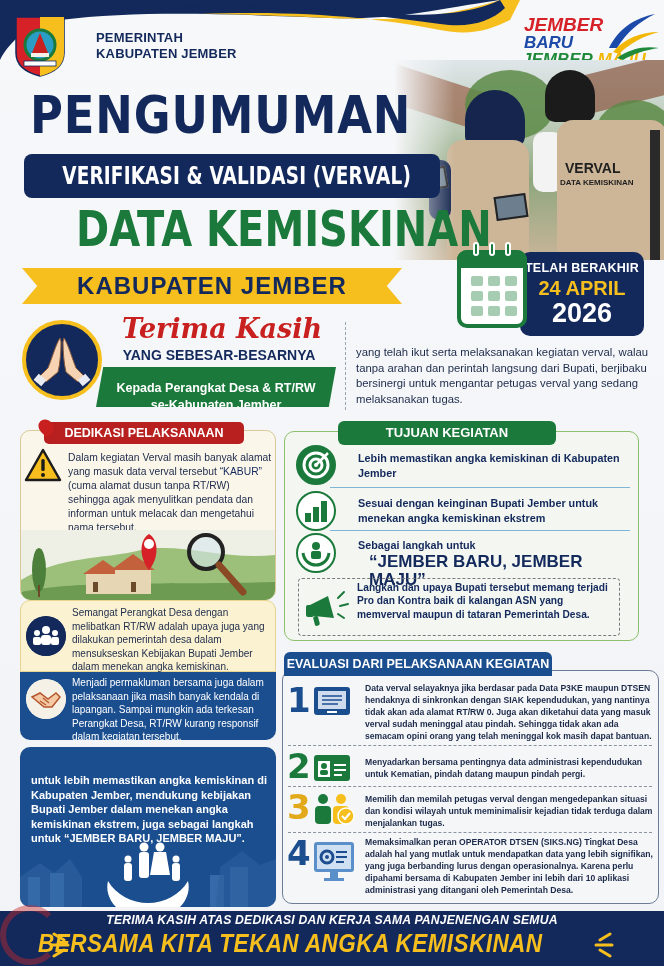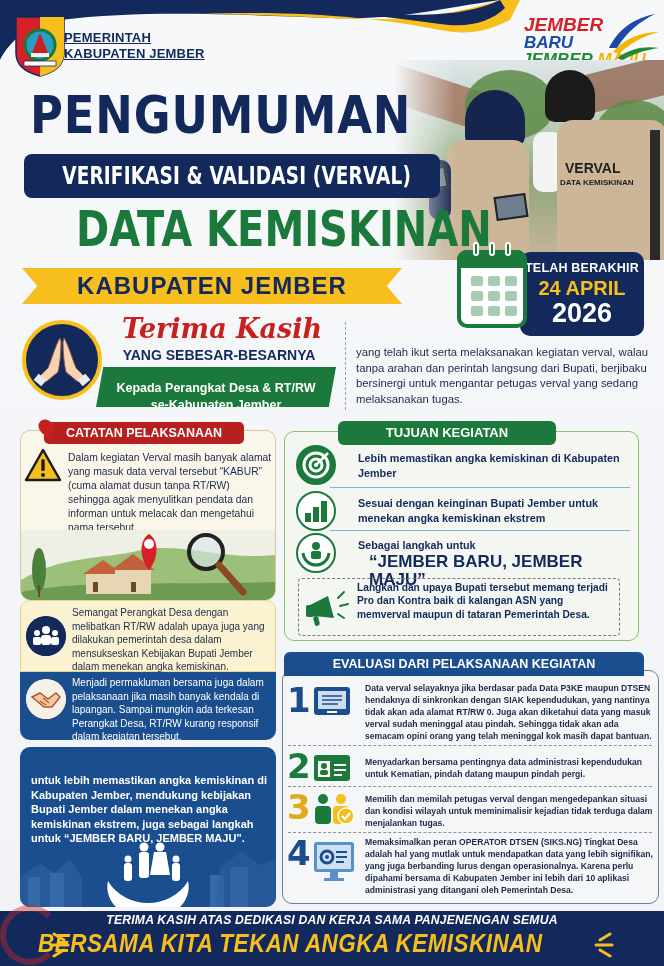--- a/index.html
+++ b/index.html
@@ -8,21 +8,21 @@
     font-family: "Liberation Sans", "DejaVu Sans", sans-serif;
     background: #f4f5f7;
     position: relative;
     color: #1c2a4a;
   }
   .poster { position: absolute; left: 0; top: 0; width: 664px; height: 966px; overflow: hidden; background: linear-gradient(180deg,#f7f8fa 0%, #f1f3f6 100%); }
 
   
   .top-swoosh { position: absolute; left: 0; top: 0; width: 664px; height: 80px; }
   .gov-logo { position: absolute; left: 14px; top: 15px; width: 52px; height: 62px; }
-  .gov-name { position: absolute; left: 64px; top: 30px; font-weight: 700; font-size: 13px; line-height: 16px; color: #13295c; letter-spacing: 0.2px; text-decoration: underline; }
+  .gov-name { position: absolute; left: 96px; top: 30px; font-weight: 700; font-size: 13px; line-height: 16px; color: #13295c; letter-spacing: 0.2px; }
 
   .slogan { position: absolute; left: 520px; top: 12px; width: 140px; height: 60px; }
   .slogan .l1 { position: absolute; left: 4px; top: 2px; font-weight: 900; font-style: italic; font-size: 19px; color: #d62128; }
   .slogan .l2 { position: absolute; left: 4px; top: 21px; font-weight: 900; font-style: italic; font-size: 17px; color: #1c4aa8; }
   .slogan .l3 { position: absolute; left: 2px; top: 38px; font-weight: 900; font-style: italic; font-size: 17px; color: #1e8a3a; }
   .slogan .l3 span { color: #f2b705; }
   .slogan svg { position: absolute; left: 85px; top: 0; }
 
   
   .photo { position: absolute; left: 395px; top: 60px; width: 269px; height: 200px; overflow: hidden; }
@@ -91,21 +91,21 @@
   .t-icon { position: absolute; left: 296px; width: 40px; height: 40px; border-radius: 50%; border: 2.5px solid #1b7a3b; background: #fff; }
   .t-icon.solid { background: #1b7a3b; border-color: #1b7a3b; }
   .t-text { position: absolute; left: 358px; width: 270px; font-size: 10.8px; line-height: 15px; color: #13295c; font-weight: 700; }
   .t-text.big { font-size: 17px; font-weight: 700; line-height: 18px; margin-left: 11px; }
   .t-sep { position: absolute; left: 330px; width: 300px; border-top: 1px solid #7fb5d5; }
   .megaphone-box { position: absolute; left: 298px; top: 578px; width: 322px; height: 58px; border: 1px dashed #7a7a7a; border-radius: 4px; }
   .mega-text { position: absolute; left: 357px; top: 581px; width: 262px; font-size: 10.2px; line-height: 13.3px; font-weight: 700; color: #13295c; }
 
   
   .evaluasi { position: absolute; left: 282px; top: 670px; width: 377px; height: 234px; background: #f5f6f8; border: 1.5px solid #6d7c96; border-radius: 10px; }
-  .eval-head { position: absolute; left: 284px; top: 652px; width: 360px; height: 24px; background: #1b4e8f; border-radius: 6px 6px 0 0; color: #fff; font-weight: 900; font-size: 12.5px; line-height: 24px; text-align: center; z-index: 2; }
+  .eval-head { position: absolute; left: 284px; top: 652px; width: 268px; height: 24px; background: #1b4e8f; border-radius: 6px 6px 0 0; color: #fff; font-weight: 900; font-size: 12.5px; line-height: 24px; text-align: center; z-index: 2; }
   .e-num { position: absolute; left: 287px; font-weight: 900; font-size: 34px; line-height: 34px; font-family: "DejaVu Sans", sans-serif; }
   .e-ico { position: absolute; left: 312px; }
   .e-text { position: absolute; left: 365px; width: 290px; font-size: 8.6px; line-height: 12px; font-weight: 700; color: #1c2a4a; }
   .e-sep { position: absolute; left: 288px; width: 364px; border-top: 1px dashed #8b93a3; }
 
   
   .footer { position: absolute; left: 0; top: 911px; width: 664px; height: 55px; background: #13295c; }
   .footer-l1 { position: absolute; left: 0; top: 913px; width: 664px; text-align: center; color: #fff; font-weight: 700; font-style: italic; font-size: 12.2px; letter-spacing: 0.2px; }
   .footer-l2 { position: absolute; left: 0; top: 929px; width: 581px; text-align: center; color: #f6bf1e; font-weight: 900; font-style: italic; font-size: 25px; letter-spacing: 0.5px; }
   .footer-l2 span { display: inline-block; transform: scaleX(0.9); }
@@ -212,21 +212,21 @@
   <div class="thanks-sub">YANG SEBESAR-BESARNYA</div>
   <div class="thanks-to">
     <div>Kepada Perangkat Desa &amp; RT/RW</div>
     <div>se-Kabupaten Jember</div>
   </div>
   <div class="thanks-divider"></div>
   <div class="thanks-body">yang telah ikut serta melaksanakan kegiatan verval, walau tanpa arahan dan perintah langsung dari Bupati, berjibaku bersinergi untuk mengantar petugas verval yang sedang melaksanakan tugas.</div>
 
   <div class="catatan"></div>
   <div class="catatan-pin"></div>
-  <div class="catatan-head">CATATAN PELAKSANAAN</div>
+  <div class="catatan-head">DEDIKASI PELAKSANAAN</div>
   <svg class="warn" viewBox="0 0 38 34">
     <path d="M19 2 L36 32 H2 Z" fill="#f6bf1e" stroke="#1c1c1c" stroke-width="2.5" stroke-linejoin="round"></path>
     <rect x="17.3" y="11" width="3.4" height="12" rx="1.5" fill="#1c1c1c"></rect>
     <circle cx="19" cy="27" r="2" fill="#1c1c1c"></circle>
   </svg>
   <div class="catatan-text"><span>Dalam kegiatan Verval masih banyak alamat yang masuk data verval tersebut </span><b>“KABUR”</b><span> (cuma alamat dusun tanpa RT/RW) sehingga agak menyulitkan pendata dan informan untuk melacak dan mengetahui nama tersebut.</span></div>
 
   <svg class="scene" viewBox="0 0 254 70">
     <rect width="254" height="70" fill="#eef0e6"></rect>
     <path d="M0 50 C40 25 80 30 120 20 C160 12 200 30 254 25 V70 H0 Z" fill="#9cc07a"></path>

